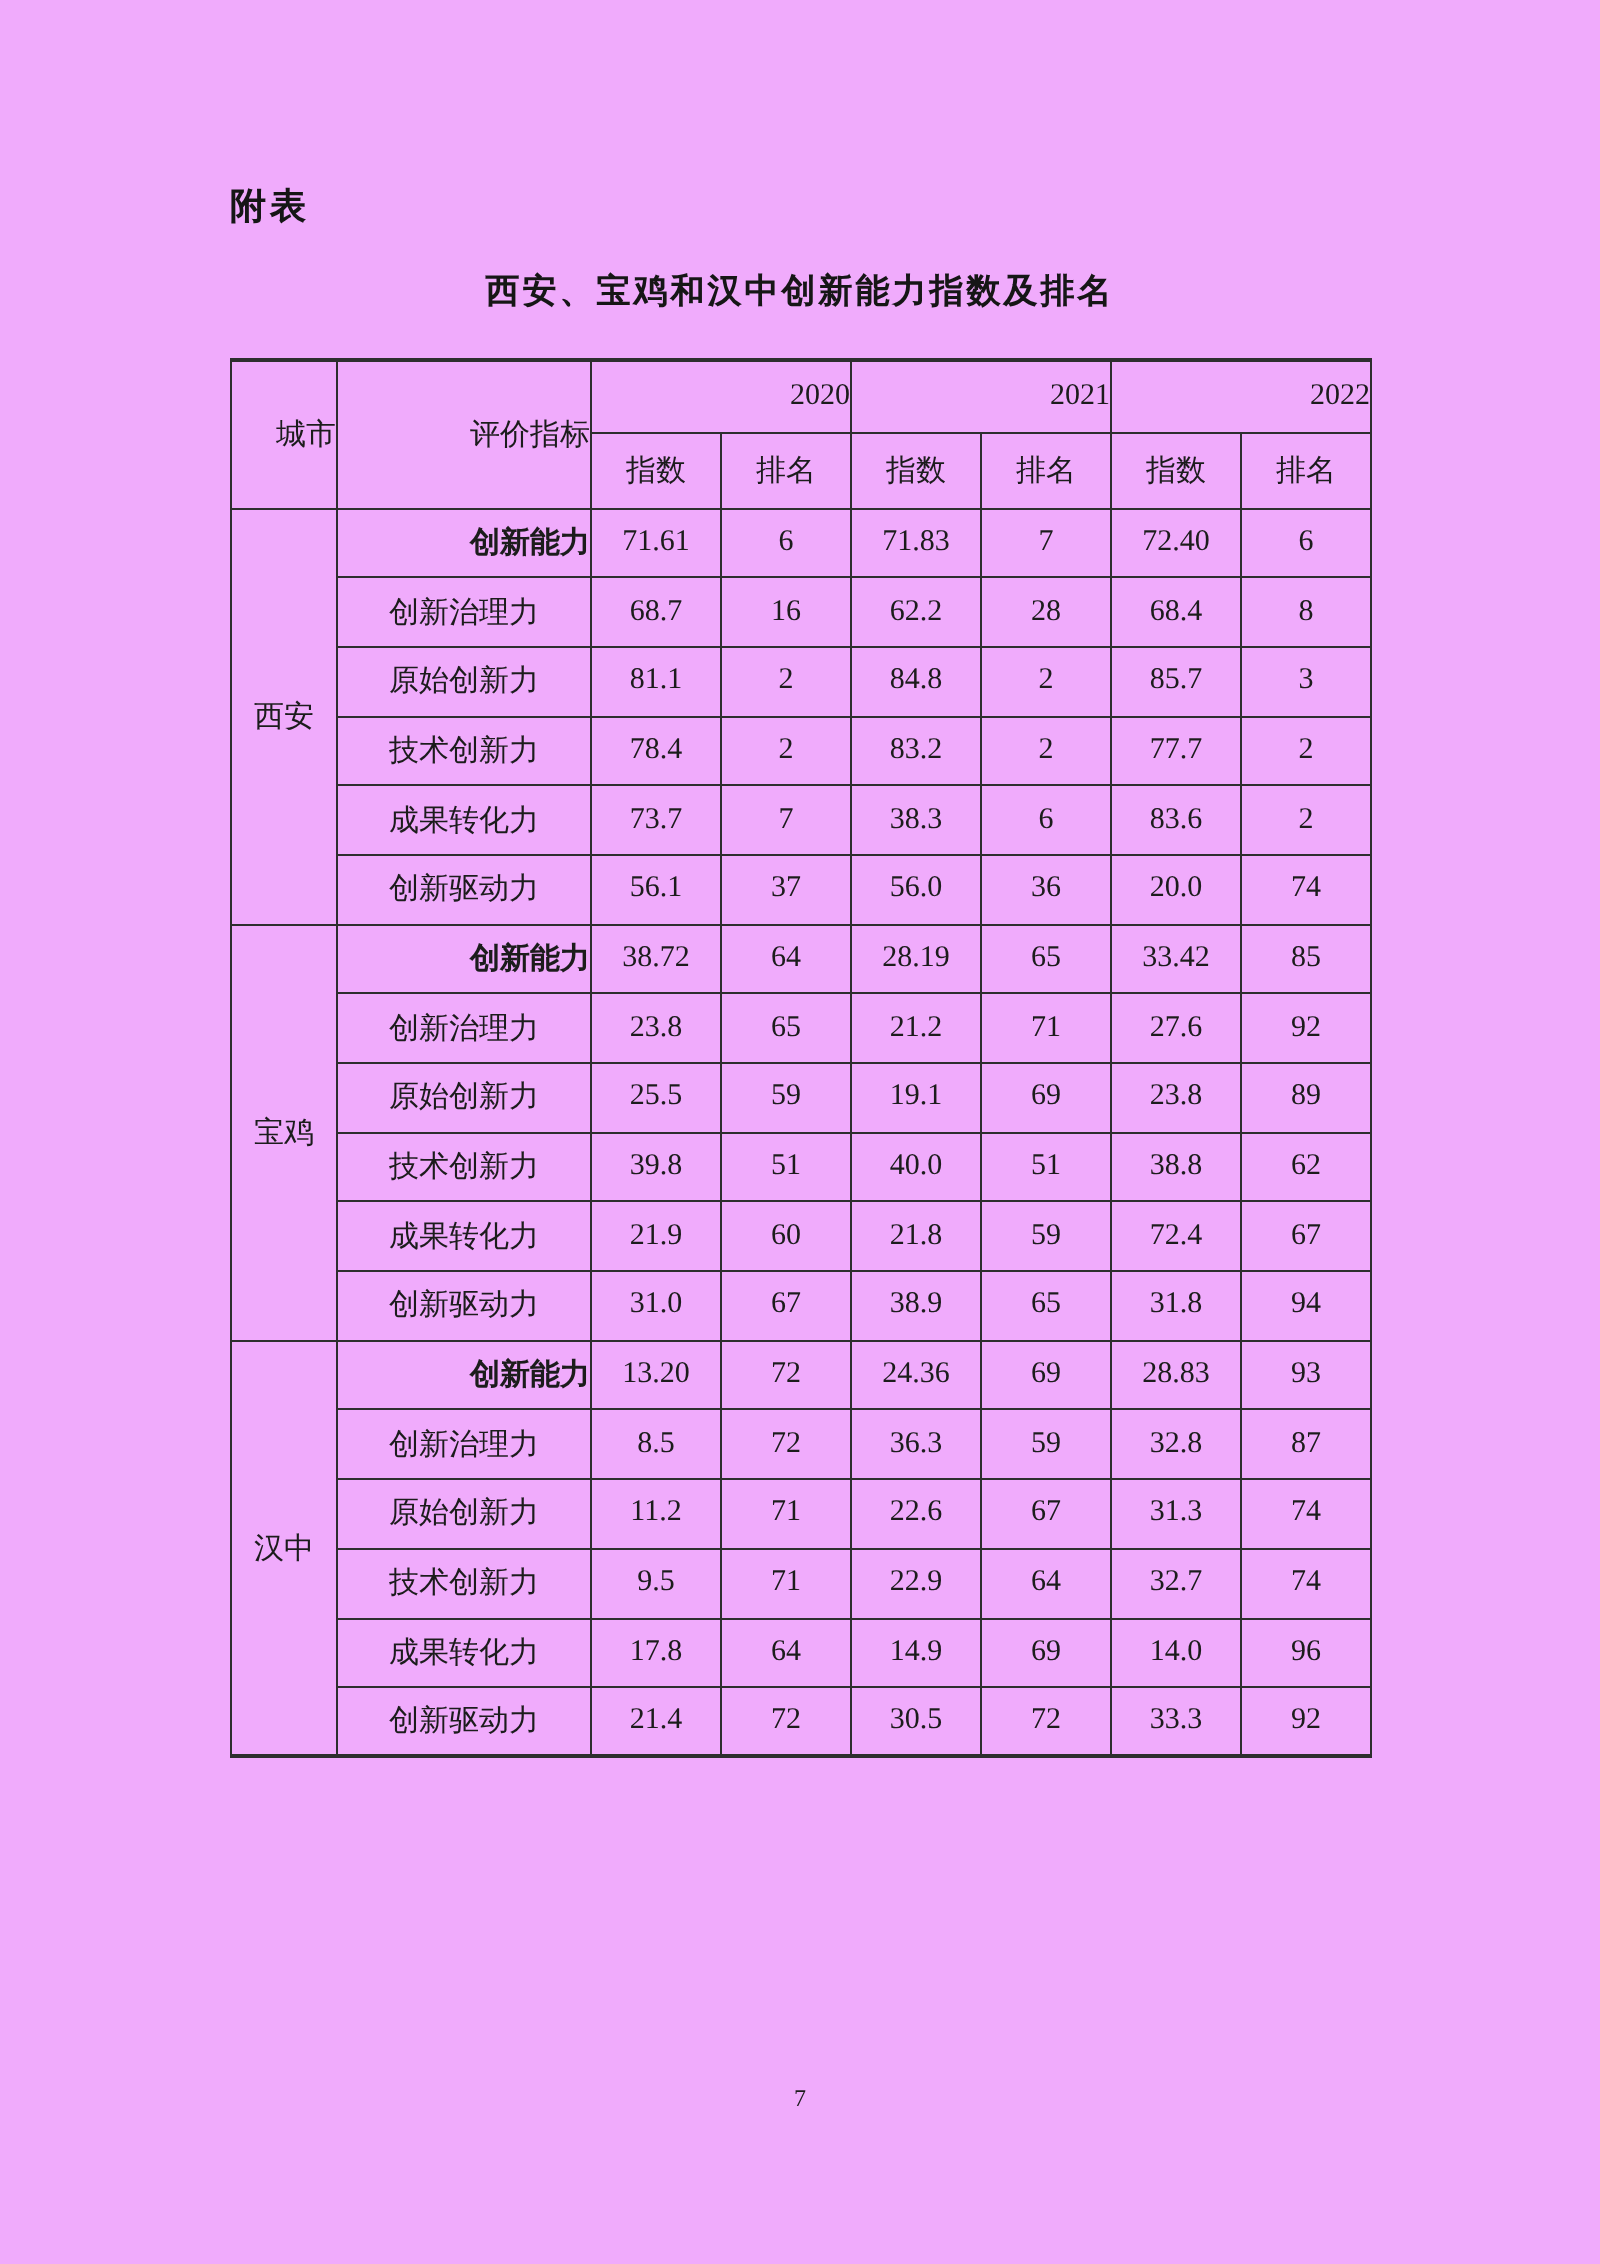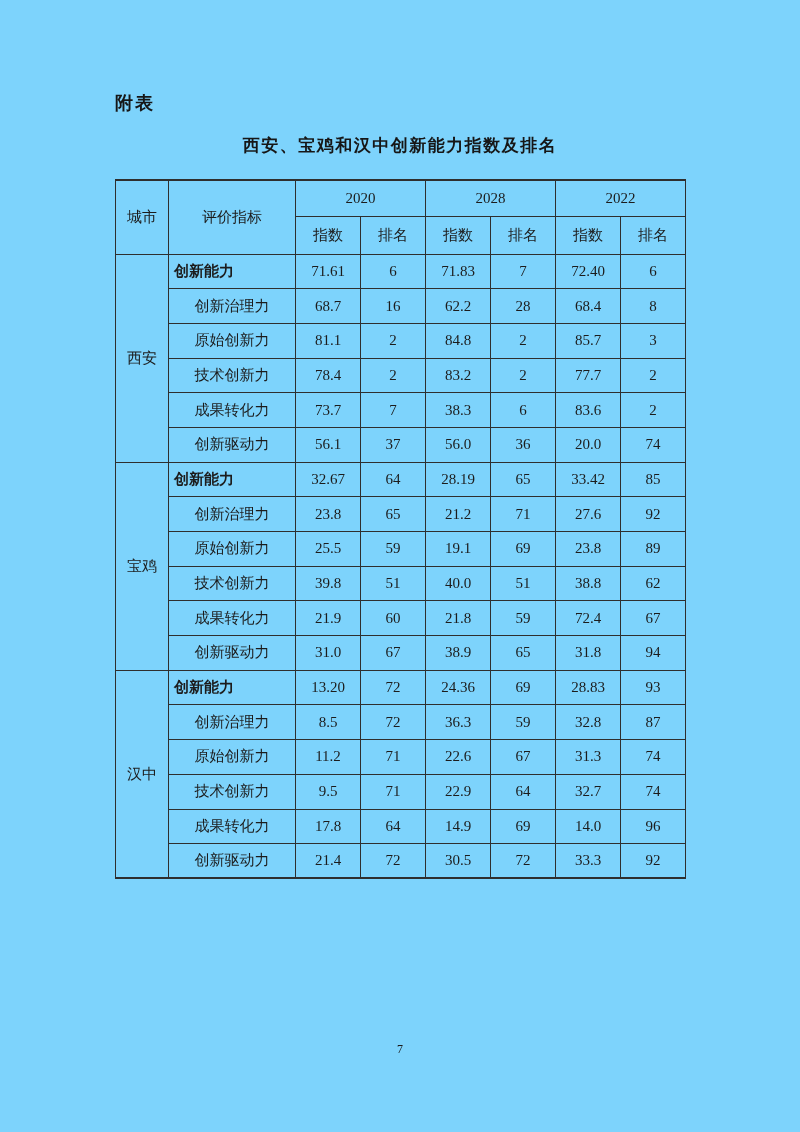--- a/index.html
+++ b/index.html
@@ -6,21 +6,21 @@
   html, body { background: #ffffff; }
   body {
     font-family: "Liberation Serif", "DejaVu Serif", serif;
     color: #1c1c1c;
   }
   .page {
     position: relative;
     width: 800px;
     height: 1132px;
     margin: 0 auto;
-    background: #7dd3fc;
+    background: #f0abfc;
     overflow: hidden;
   }
   .appendix-label {
     position: absolute;
     left: 115px;
     top: 91px;
     font-family: "Liberation Sans", "DejaVu Sans", sans-serif;
     font-weight: bold;
     font-size: 18px;
     letter-spacing: 2px;
@@ -52,28 +52,28 @@
   }
   table.data-table td {
     border: 1px solid #2e2e2e;
     text-align: center;
     vertical-align: middle;
     font-size: 15px;
     color: #1c1c1c;
     padding: 0;
     overflow: hidden;
   }
-  thead tr.year-row td { height: 36px; }
+  thead tr.year-row td { height: 36px; text-align: right; }
   thead tr.sub-row td  { height: 38px; }
   tbody td { height: 34.7px; }
   td.city-cell { font-size: 15px; }
   td.indicator-cell { }
   td.indicator-cell.bold-row {
     font-weight: bold;
-    text-align: left;
+    text-align: right;
     padding-left: 5px;
   }
   .page-number {
     position: absolute;
     left: 0;
     top: 1042px;
     width: 100%;
     text-align: center;
     font-size: 12px;
     color: #1c1c1c;
@@ -98,21 +98,21 @@
         <col style="width:65px">
           <col style="width:65px">
         <col style="width:65px">
           <col style="width:65px">
       </colgroup>
       <thead>
         <tr class="year-row">
           <td rowspan="2">城市</td>
           <td rowspan="2">评价指标</td>
           <td colspan="2">2020</td>
-          <td colspan="2">2028</td>
+          <td colspan="2">2021</td>
           <td colspan="2">2022</td>
         </tr>
         <tr class="sub-row">
           <td>指数</td>
           <td>排名</td>
           <td>指数</td>
           <td>排名</td>
           <td>指数</td>
           <td>排名</td>
         </tr>
@@ -169,21 +169,21 @@
             <td class="value-cell">56.1</td>
             <td class="value-cell">37</td>
             <td class="value-cell">56.0</td>
             <td class="value-cell">36</td>
             <td class="value-cell">20.0</td>
             <td class="value-cell">74</td>
           </tr>
           <tr>
             <td rowspan="6" class="city-cell">宝鸡</td>
             <td class="indicator-cell bold-row">创新能力</td>
-            <td class="value-cell">32.67</td>
+            <td class="value-cell">38.72</td>
             <td class="value-cell">64</td>
             <td class="value-cell">28.19</td>
             <td class="value-cell">65</td>
             <td class="value-cell">33.42</td>
             <td class="value-cell">85</td>
           </tr>
           <tr>
             <td class="indicator-cell">创新治理力</td>
             <td class="value-cell">23.8</td>
             <td class="value-cell">65</td>

